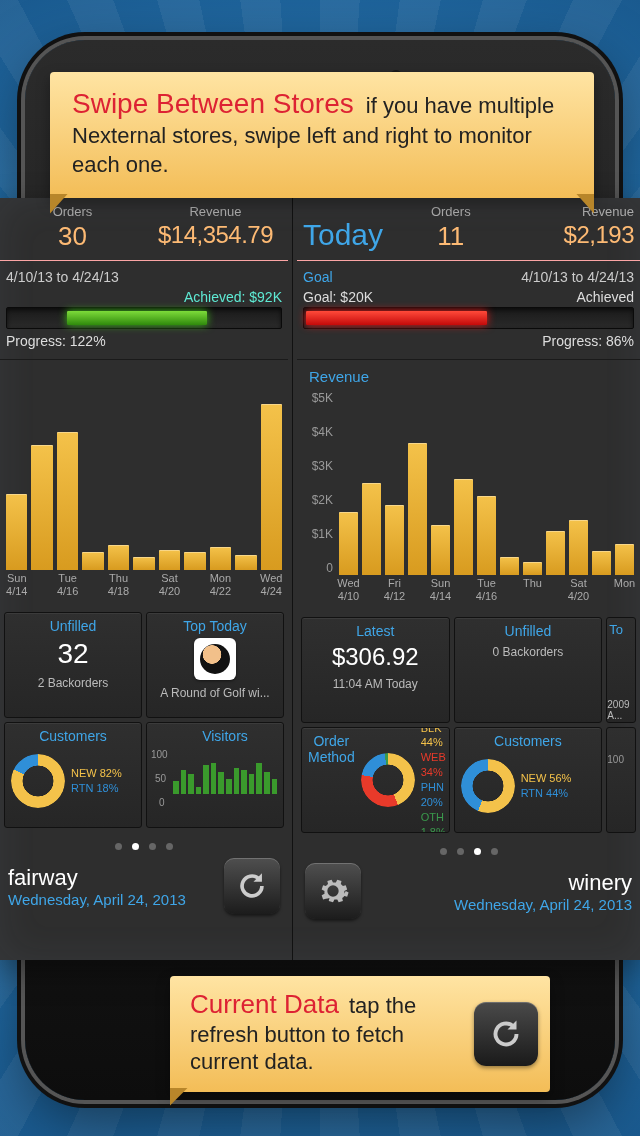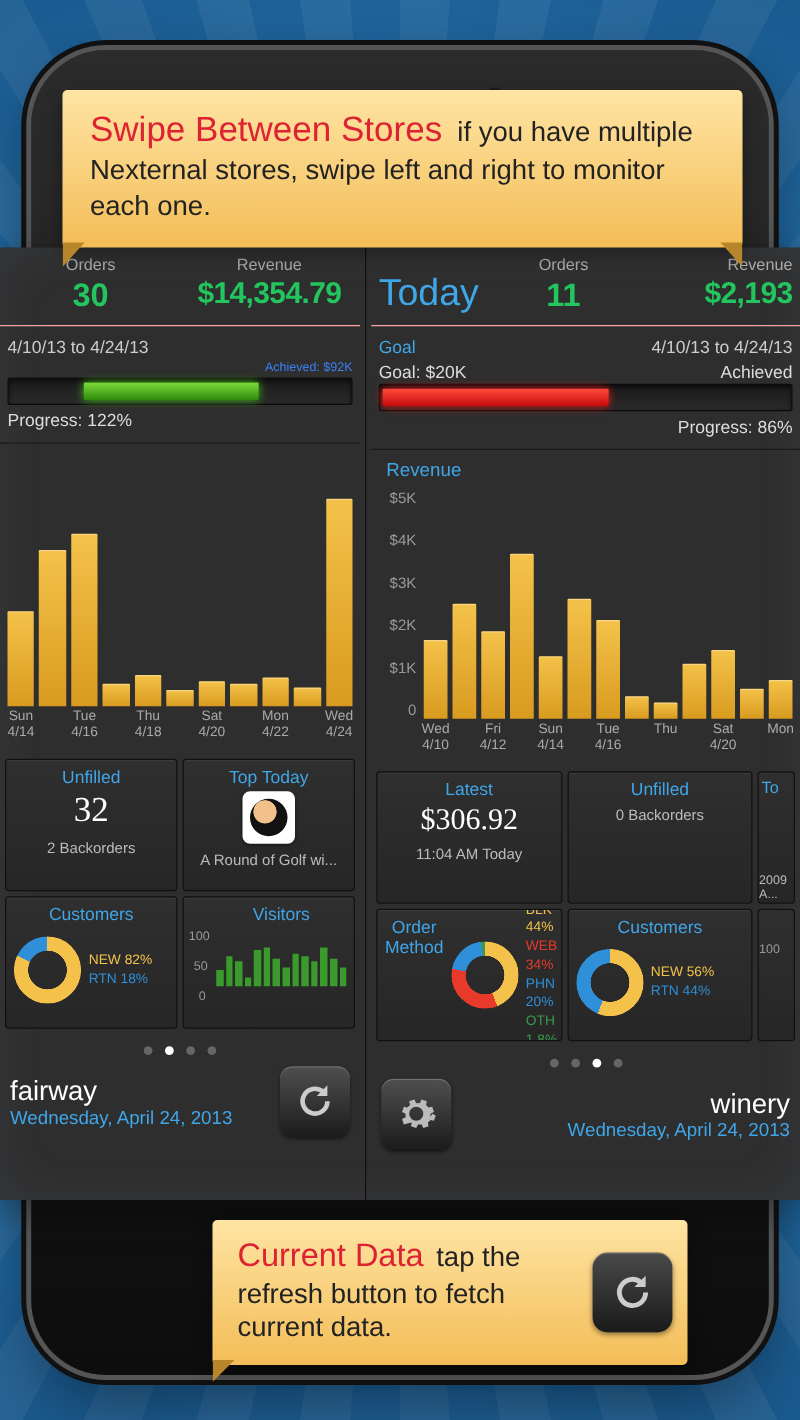--- a/index.html
+++ b/index.html
@@ -79,37 +79,37 @@
     display:flex;
   }
   .store { flex:0 0 320px; display:flex; flex-direction:column; padding:0 4px; }
   .store.left  { flex:0 0 292px; padding-left:0;}
   .store.right { flex:0 0 348px; padding-right:0; border-left:1px solid #111;}
 
   .header-row { display:flex; gap:10px; padding:6px 6px 8px; color:#ddd;}
   .today { color:#3fa6e8; font-size:30px; font-weight:300; padding-top:14px; }
   .metric { flex:1; text-align:center; }
   .metric .lab { font-size:13px; color:#aaa; padding-bottom:2px;}
-  .metric .val { font-size:26px; color:#22c55e; font-weight:700;}
+  .metric .val { font-size:26px; color:#fdba74; font-weight:400;}
   .metric.rev .val { font-size:24px; letter-spacing:-.5px;}
 
   .goal-section { padding:2px 6px 10px; border-top:1px solid #fca5a5;}
   .goal-top { display:flex; justify-content:space-between; font-size:14px; color:#ccc; padding:6px 0 4px;}
   .goal-top .g { color:#3fa6e8; }
   .progress-track {
     height:22px; background:linear-gradient(#1a1a1a,#2a2a2a);
     border:1px solid #0a0a0a; border-radius:2px; position:relative; margin:2px 0 4px;
     box-shadow:inset 0 2px 4px rgba(0,0,0,.6);
   }
   .progress-fill { position:absolute; left:2px; top:3px; bottom:3px; border-radius:1px;
     box-shadow:inset 0 1px 0 rgba(255,255,255,.35), 0 0 6px; }
   .progress-fill.green { background:linear-gradient(#7ddb3a,#2f8a0c); box-shadow:0 0 8px #3fbf1a;}
   .progress-fill.red   { background:linear-gradient(#ff4a3a,#c40a0a); box-shadow:0 0 8px #e81a1a;}
   .progress-caption { font-size:14px; color:#ddd; }
-  .goal-section .ach-row { display:flex; justify-content:flex-end; font-size:10px;color:#3b82f6;}
+  .goal-section .ach-row { display:flex; justify-content:flex-end; font-size:14px;color:#5eead4;}
 
   .chart-section { padding:6px 4px 4px; border-top:1px solid #1a1a1a; }
   .chart-title { color:#3fa6e8; font-size:15px; padding:2px 0 6px 8px;}
   .chart { position:relative; height:238px; }
   .y-axis { position:absolute; left:0; top:0; bottom:34px; width:36px;
     display:flex; flex-direction:column; justify-content:space-between;
     font-size:12px; color:#999; text-align:right; padding-right:4px;}
   .plot { position:absolute; left:36px; right:0; top:0; bottom:34px;
     display:flex; align-items:flex-end; gap:4px; padding:0 2px;}
   .plot.noy { left:0; }
@@ -120,21 +120,21 @@
   .x-axis.noy{left:0;}
   .x-axis .xt { flex:1; text-align:center; line-height:1.2;}
   .x-axis .xt.hide { visibility:hidden; }
 
   .tiles { display:grid; grid-template-columns:1fr 1fr; gap:4px; padding:4px; }
   .tiles.three { grid-template-columns:1fr 1fr .2fr;}
   .tile { background:linear-gradient(#2f2f2f,#262626); border:1px solid #111;
     border-radius:3px; height:106px; padding:5px 6px; overflow:hidden;
     box-shadow:inset 0 1px 0 rgba(255,255,255,.06);}
   .tile .t-title { color:#3fa6e8; font-size:14px; text-align:center; margin-bottom:4px;}
-  .tile .big { color:#fff; font-size:28px; text-align:center; font-weight:500;font-family:Liberation Serif, serif;}
+  .tile .big { color:#fff; font-size:28px; text-align:center; font-weight:500;}
   .tile .sub { color:#bbb; font-size:12px; text-align:center; margin-top:6px;}
   .tile.avatar .av { width:42px;height:42px;border-radius:6px;background:#fff;display:block;margin:2px auto 4px;
     box-shadow:0 1px 3px rgba(0,0,0,.5); position:relative;}
   .tile.avatar .av::after{content:"";position:absolute;inset:6px;border-radius:50%;
     background:radial-gradient(circle at 40% 35%,#f2c08a 34%,#111 36%);}
 
   .tile.donut-tile { display:flex; align-items:center; gap:6px;}
   .donut { width:54px;height:54px;border-radius:50%; flex-shrink:0;}
   .donut-legend { font-size:11px; line-height:1.35;}
 

